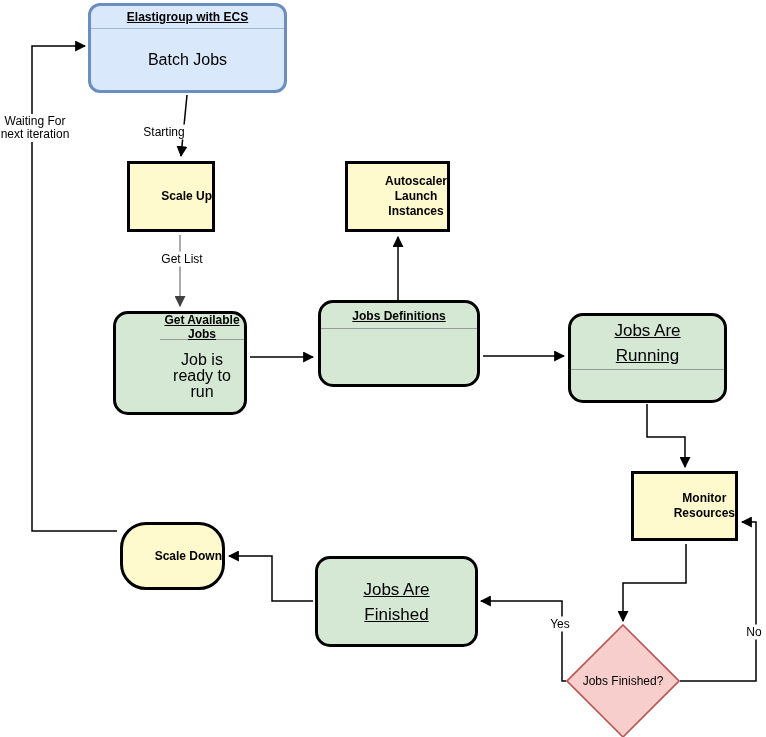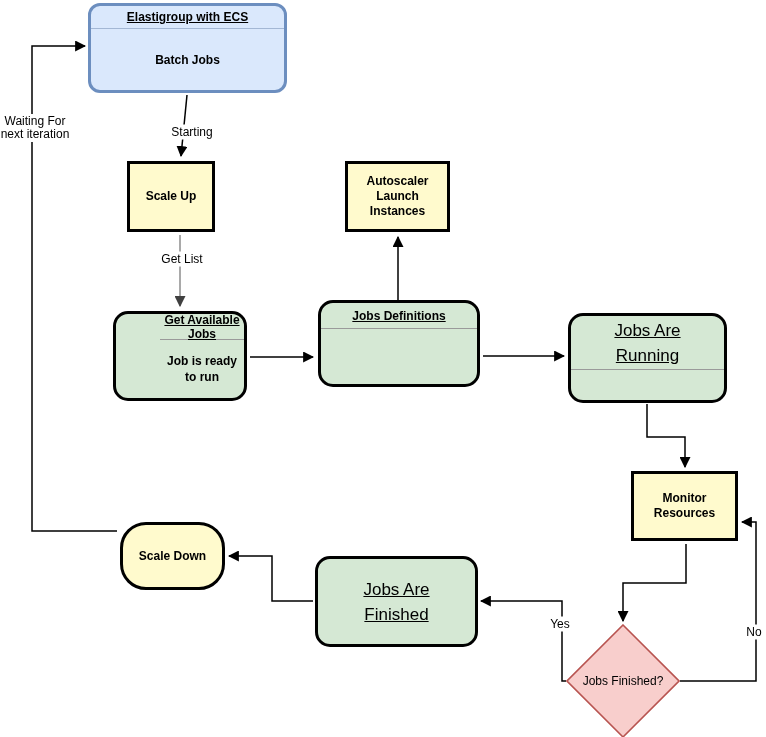--- a/index.html
+++ b/index.html
@@ -1,26 +1,26 @@
 <!DOCTYPE html>
 <html><head>
 <meta charset="utf-8">
 <style>
   html,body{margin:0;padding:0;background:#ffffff;}
   body{width:766px;height:737px;position:relative;font-family:"Liberation Sans",sans-serif;color:#000;}
   .canvas{position:absolute;left:0;top:0;width:766px;height:737px;overflow:hidden;background:#fff;}
   .edges{position:absolute;left:0;top:0;width:766px;height:737px;}
   .node{position:absolute;box-sizing:border-box;text-align:center;}
-  .rect{border:3px solid #000;background:#fffacd;display:flex;align-items:center;justify-content:center;
+  .rect{border:3px solid #000;background:#fffacd;display:flex;align-items:center;justify-content:flex-end;
         font-weight:bold;font-size:12px;line-height:15px;white-space:pre-line;}
   .swimlane{border:3px solid #000;background:#d5e8d4;border-radius:15px;display:flex;flex-direction:column;overflow:hidden;}
   .swimlane .hdr{display:flex;align-items:center;justify-content:center;font-weight:bold;font-size:12px;
         text-decoration:underline;border-bottom:1px solid #9a9a9a;flex:0 0 auto;}
   .swimlane .bdy{flex:1 1 auto;display:flex;align-items:center;justify-content:center;
-        font-weight:bold;font-size:12px;line-height:16px;white-space:pre-line;}
+        font-weight:normal;font-size:16px;line-height:16px;white-space:pre-line;}
   .swimlane.blue{background:#dae8fc;border:3px solid #6c8ebf;border-radius:12px;}
   .swimlane.blue .hdr{border-bottom-color:#a3b7d4;}
   .bigtitle .ttl{display:flex;align-items:center;justify-content:center;font-weight:normal;font-size:17px;
         line-height:25px;text-decoration:underline;white-space:pre-line;}
   .bigtitle .rest{flex:1 1 auto;border-top:1px solid #9a9a9a;}
   .bigtitle.nodiv .ttl{flex:1 1 auto;}
   .diamond{position:absolute;}
   .diamond svg{position:absolute;left:0;top:0;}
   .diamond .dlabel{position:absolute;left:0;top:0;width:100%;height:100%;display:flex;align-items:center;
         justify-content:center;font-size:12px;}
@@ -64,21 +64,21 @@
   <div class="node rect" style="left:127px;top:161px;width:88px;height:71px;">
     <span>Scale Up</span>
   </div>
 
   <div class="node rect" style="left:345px;top:161px;width:105px;height:71px;">
     <span>Autoscaler
 Launch
 Instances</span>
   </div>
 
-  <div class="node swimlane" style="left:113px;top:311px;width:134px;height:90px;padding-left:44px;">
+  <div class="node swimlane" style="left:113px;top:311px;width:134px;height:104px;padding-left:44px;">
     <div class="hdr" style="height:25px;">Get Available Jobs</div>
     <div class="bdy">Job is ready to run</div>
   </div>
 
   <div class="node swimlane" style="left:318px;top:300px;width:162px;height:87px;">
     <div class="hdr" style="height:25px;">Jobs Definitions</div>
   </div>
 
   <div class="node swimlane bigtitle" style="left:568px;top:313px;width:159px;height:90px;">
     <div class="ttl" style="height:53px;">Jobs Are
@@ -100,20 +100,20 @@
     <span>Scale Down</span>
   </div>
 
   <div class="diamond" style="left:566px;top:624px;width:114px;height:114px;">
     <svg width="114" height="114" viewBox="0 0 114 114" xmlns="http://www.w3.org/2000/svg">
       <polygon points="57,1 113,57 57,113 1,57" fill="#f8cecc" stroke="#b85450" stroke-width="1.6"></polygon>
     </svg>
     <div class="dlabel">Jobs Finished?</div>
   </div>
 
-  <div class="elabel" style="left:192px;top:132px;">Starting</div>
+  <div class="elabel" style="left:164px;top:132px;">Starting</div>
   <div class="elabel" style="left:182px;top:259px;">Get List</div>
   <div class="elabel" style="left:560px;top:601px;margin-top:23px;">Yes</div>
   <div class="elabel" style="left:754px;top:632px;">No</div>
   <div class="elabel" style="left:35px;top:128px;">Waiting For
 next iteration</div>
 
 </div>
 
 </body></html>

